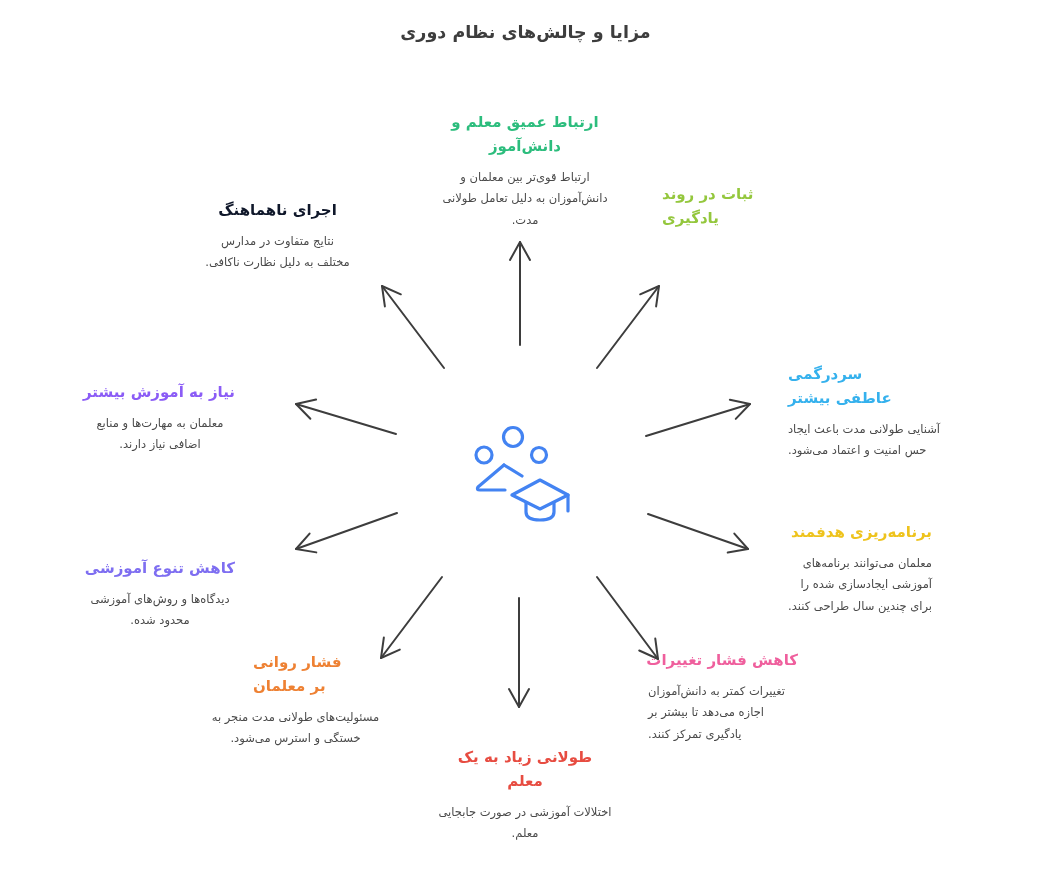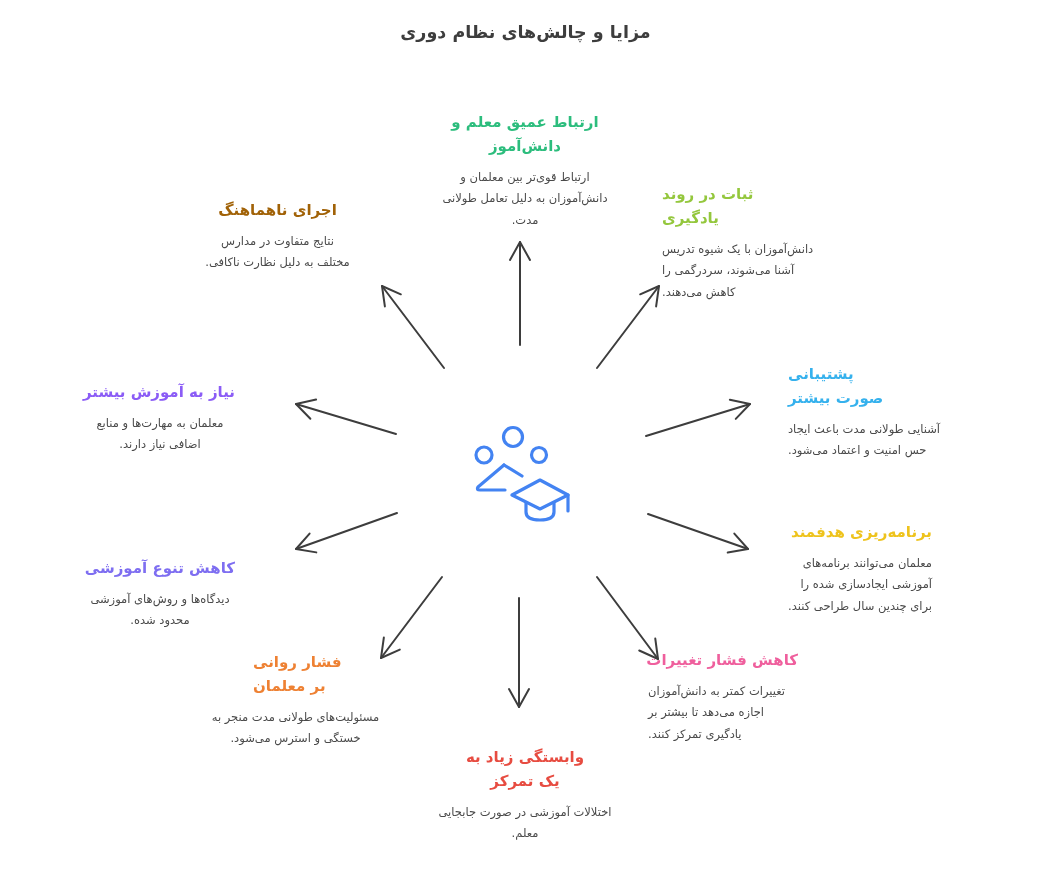--- a/index.html
+++ b/index.html
@@ -83,56 +83,55 @@
     </svg>
   </div>
 
   <div class="node n1">
     <div class="t" dir="rtl" style="color: rgb(44, 189, 125);">ارتباط عمیق معلم و دانش‌آموز</div>
     <div class="d" dir="rtl">ارتباط قوی‌تر بین معلمان و دانش‌آموزان به دلیل تعامل طولانی مدت.</div>
   </div>
 
   <div class="node n2">
     <div class="t" dir="rtl" style="color: rgb(148, 199, 61);">ثبات در روند یادگیری</div>
-    <div class="d" dir="rtl">دانش‌آموزان با یک شیوه تدریس آشنا می‌شوند، سردرگمی را کاهش می‌دهند.</div>
   </div>
 
   <div class="node n3">
-    <div class="t" dir="rtl" style="color: rgb(53, 177, 237);">پشتیبانی صورت بیشتر</div>
+    <div class="t" dir="rtl" style="color: rgb(53, 177, 237);">سردرگمی عاطفی بیشتر</div>
     <div class="d" dir="rtl">آشنایی طولانی مدت باعث ایجاد حس امنیت و اعتماد می‌شود.</div>
   </div>
 
   <div class="node n4">
     <div class="t" dir="rtl" style="color: rgb(238, 195, 28);">برنامه‌ریزی هدفمند</div>
     <div class="d" dir="rtl">معلمان می‌توانند برنامه‌های آموزشی ایجاد‌سازی شده را برای چندین سال طراحی کنند.</div>
   </div>
 
   <div class="node n5">
     <div class="t" dir="rtl" style="color: rgb(239, 95, 157);">کاهش فشار تغییرات</div>
     <div class="d" dir="rtl">تغییرات کمتر به دانش‌آموزان اجازه می‌دهد تا بیشتر بر یادگیری تمرکز کنند.</div>
   </div>
 
   <div class="node n6">
-    <div class="t" dir="rtl" style="color: rgb(231, 76, 65);">وابستگی زیاد به یک تمرکز</div>
+    <div class="t" dir="rtl" style="color: rgb(231, 76, 65);">طولانی زیاد به یک معلم</div>
     <div class="d" dir="rtl">اختلالات آموزشی در صورت جابجایی معلم.</div>
   </div>
 
   <div class="node n7">
     <div class="t" dir="rtl" style="color: rgb(238, 129, 51);">فشار روانی بر معلمان</div>
     <div class="d" dir="rtl">مسئولیت‌های طولانی مدت منجر به خستگی و استرس می‌شود.</div>
   </div>
 
   <div class="node n8">
     <div class="t" dir="rtl" style="color: rgb(126, 110, 241);">کاهش تنوع آموزشی</div>
     <div class="d" dir="rtl">دیدگاه‌ها و روش‌های آموزشی محدود شده.</div>
   </div>
 
   <div class="node n9">
     <div class="t" dir="rtl" style="color: #8b5cf6;">نیاز به آموزش بیشتر</div>
     <div class="d" dir="rtl">معلمان به مهارت‌ها و منابع اضافی نیاز دارند.</div>
   </div>
 
   <div class="node n10">
-    <div class="t" dir="rtl" style="color: #a16207;">اجرای ناهماهنگ</div>
+    <div class="t" dir="rtl" style="color: #0f172a;">اجرای ناهماهنگ</div>
     <div class="d" dir="rtl">نتایج متفاوت در مدارس مختلف به دلیل نظارت ناکافی.</div>
   </div>
 
 </div>
 
 </body></html>

